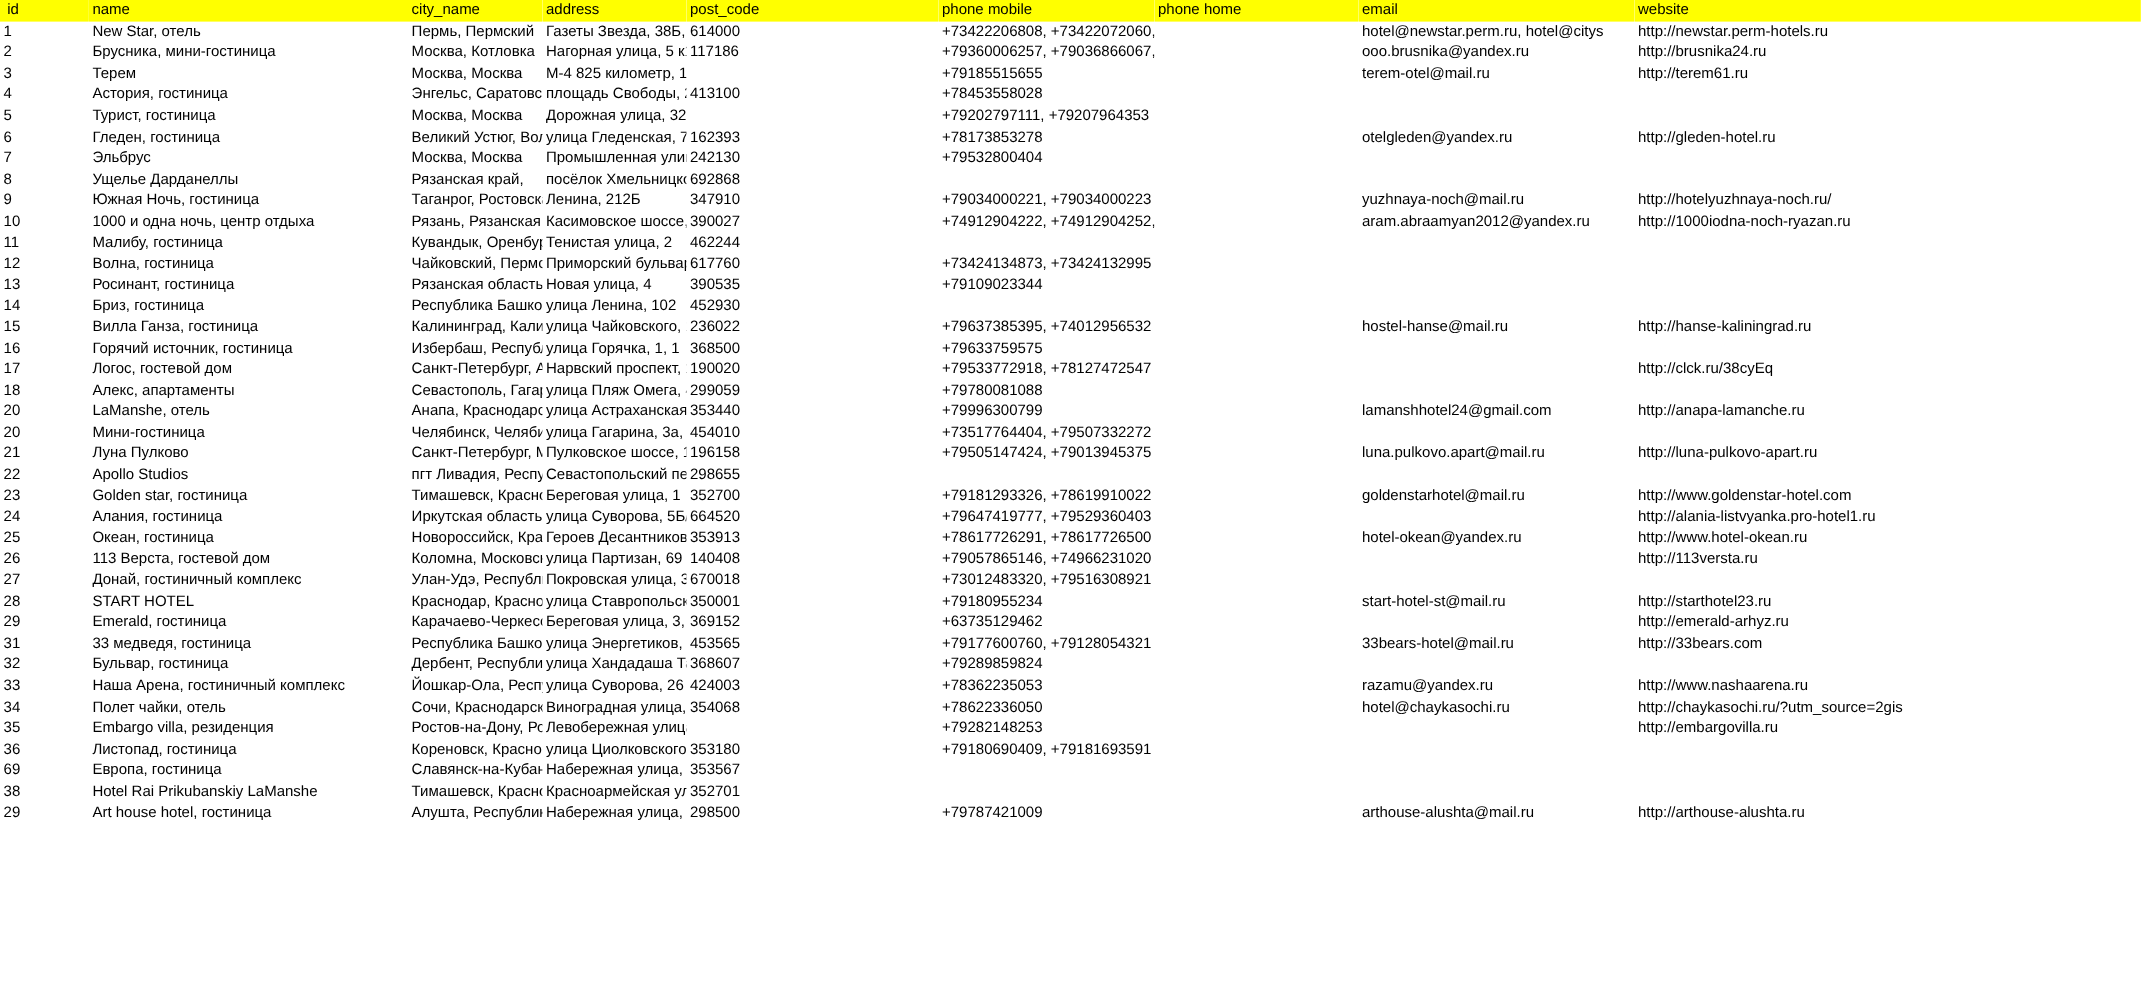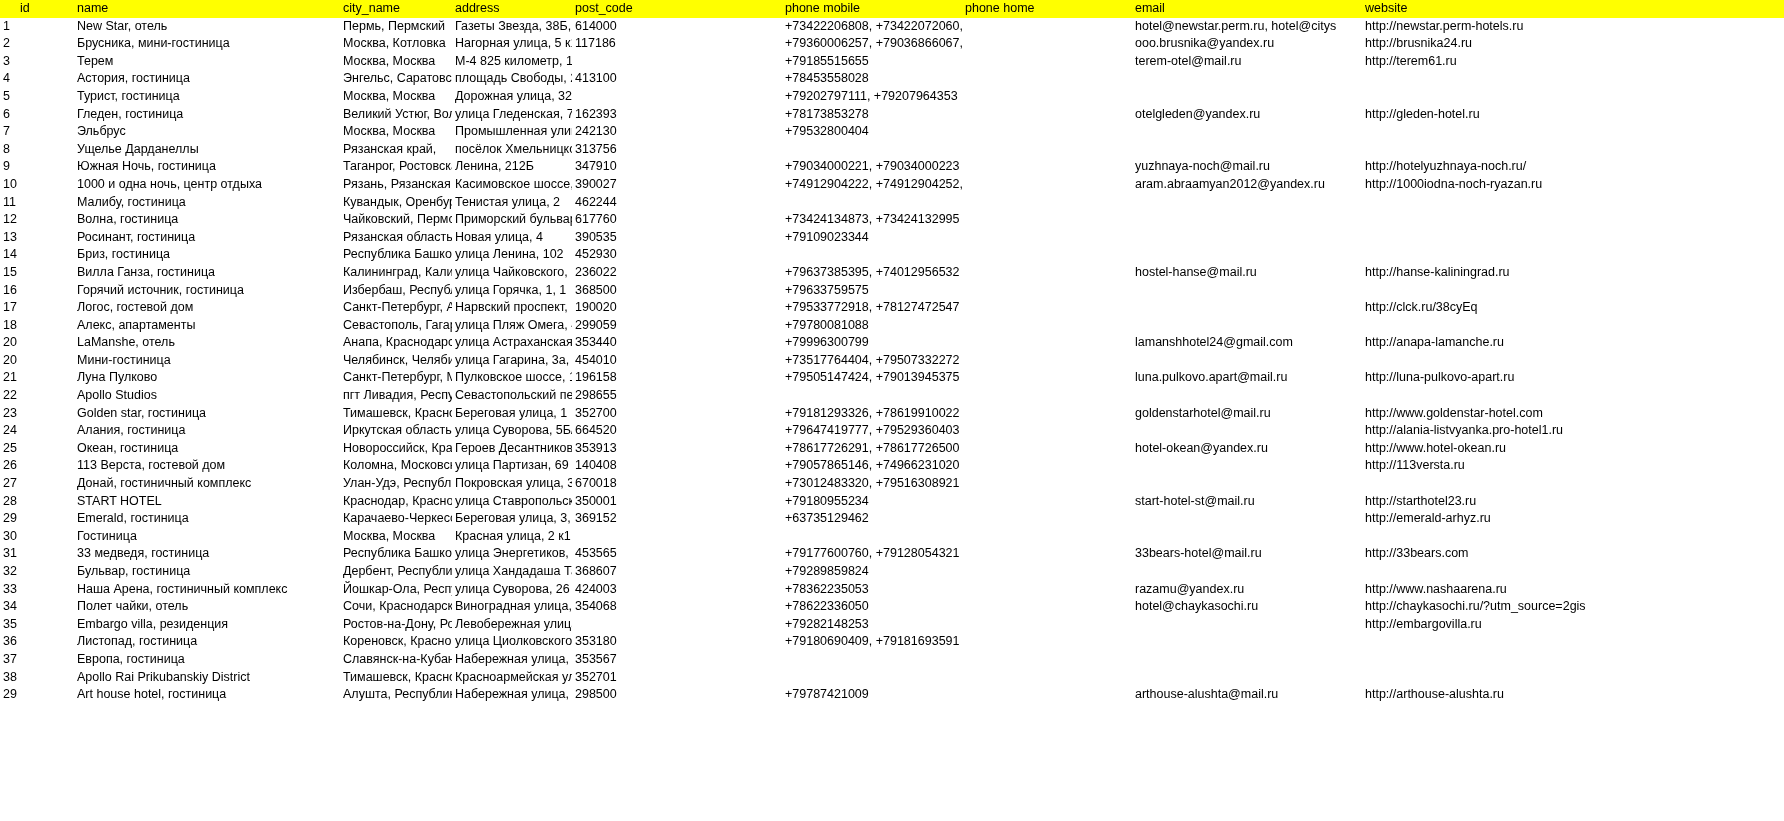--- a/index.html
+++ b/index.html
@@ -43,21 +43,21 @@
     background: #ffff00;
     font-weight: normal;
   }
   td.col-id {
     text-align: right;
     padding-right: 6px;
   }
   tr.header-row td.col-id {
     text-align: left;
     padding-right: 3px;
-    padding-left: 20px;
+    padding-left: 6px;
   }
   
   .c0 { width: 74px; }
   .c1 { width: 266px; }
   .c2 { width: 112px; }
   .c3 { width: 120px; }
   .c4 { width: 210px; }
   .c5 { width: 180px; }
   .c6 { width: 170px; }
   .c7 { width: 230px; }
@@ -166,21 +166,21 @@
           <td>+79532800404</td>
           <td></td>
           <td></td>
           <td></td>
         </tr>
         <tr>
           <td class="col-id">8</td>
           <td>Ущелье Дарданеллы</td>
           <td>Рязанская край,</td>
           <td>посёлок Хмельницко</td>
-          <td>313756</td>
+          <td>692868</td>
           <td></td>
           <td></td>
           <td></td>
           <td></td>
         </tr>
         <tr>
           <td class="col-id">9</td>
           <td>Южная Ночь, гостиница</td>
           <td>Таганрог, Ростовска</td>
           <td>Ленина, 212Б</td>
@@ -404,31 +404,20 @@
           <td>Emerald, гостиница</td>
           <td>Карачаево-Черкесс</td>
           <td>Береговая улица, 3, 1</td>
           <td>369152</td>
           <td>+63735129462</td>
           <td></td>
           <td></td>
           <td>http://emerald-arhyz.ru</td>
         </tr>
         <tr>
-          <td class="col-id">30</td>
-          <td>Гостиница</td>
-          <td>Москва, Москва</td>
-          <td>Красная улица, 2 к1</td>
-          <td></td>
-          <td></td>
-          <td></td>
-          <td></td>
-          <td></td>
-        </tr>
-        <tr>
           <td class="col-id">31</td>
           <td>33 медведя, гостиница</td>
           <td>Республика Башкорт</td>
           <td>улица Энергетиков, 8</td>
           <td>453565</td>
           <td>+79177600760, +79128054321</td>
           <td></td>
           <td>33bears-hotel@mail.ru</td>
           <td>http://33bears.com</td>
         </tr>
@@ -481,33 +470,33 @@
           <td>Листопад, гостиница</td>
           <td>Кореновск, Красно</td>
           <td>улица Циолковского,</td>
           <td>353180</td>
           <td>+79180690409, +79181693591</td>
           <td></td>
           <td></td>
           <td></td>
         </tr>
         <tr>
-          <td class="col-id">37</td>
+          <td class="col-id">69</td>
           <td>Европа, гостиница</td>
           <td>Славянск-на-Кубан</td>
           <td>Набережная улица, 3</td>
           <td>353567</td>
           <td></td>
           <td></td>
           <td></td>
           <td></td>
         </tr>
         <tr>
           <td class="col-id">38</td>
-          <td>Apollo Rai Prikubanskiy District</td>
+          <td>Hotel Rai Prikubanskiy LaManshe</td>
           <td>Тимашевск, Красно</td>
           <td>Красноармейская ули</td>
           <td>352701</td>
           <td></td>
           <td></td>
           <td></td>
           <td></td>
         </tr>
         <tr>
           <td class="col-id">29</td>

